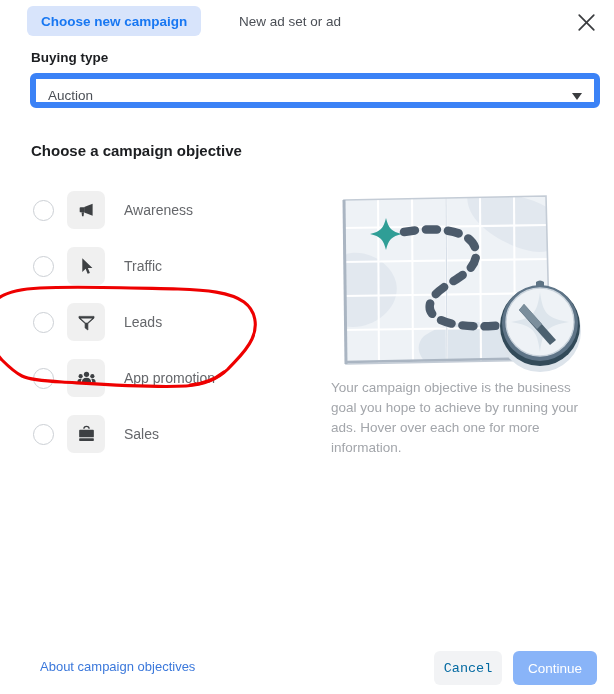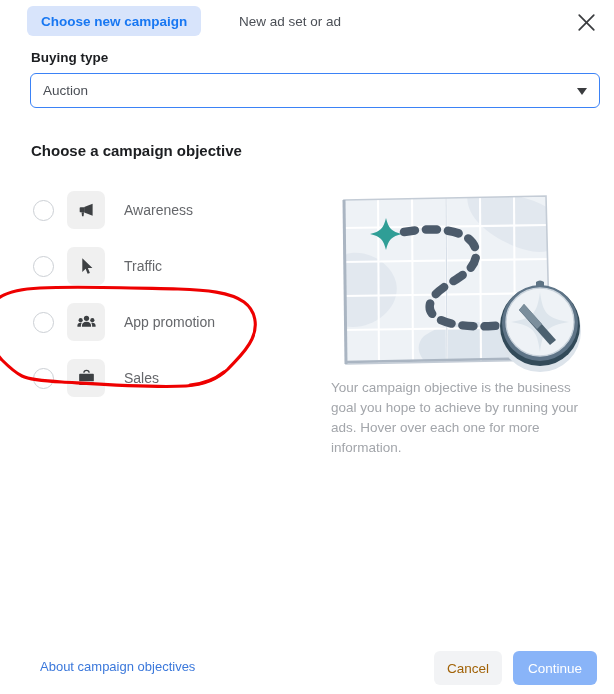--- a/index.html
+++ b/index.html
@@ -74,21 +74,21 @@
     font-weight: bold;
     color: #1c1e21;
   }
   .select-box {
     position: absolute;
     left: 30px;
     top: 73px;
     width: 570px;
     height: 35px;
     box-sizing: border-box;
-    border: 1px solid #3b82f6;
+    border: 6px solid #3b82f6;
     border-radius: 6px;
     background: #ffffff;
     cursor: pointer;
   }
   .select-value {
     position: absolute;
     left: 12px;
     top: 9px;
     font-size: 13.5px;
     color: #4b4f56;
@@ -194,21 +194,22 @@
     font-size: 13.5px;
     cursor: pointer;
     user-select: none;
     box-sizing: border-box;
   }
   .btn-cancel {
     left: 434px;
     top: 651px;
     width: 68px;
     background: #f2f3f5;
-    color: #a16207;
+    color: #0369a1;
+    font-family: Liberation Mono, monospace;
   }
   .btn-continue {
     left: 513px;
     top: 651px;
     width: 84px;
     background: #89b4f8;
     color: #ffffff;
     cursor: default;
   }
 
@@ -266,20 +267,30 @@
     <span class="radio"></span>
     <span class="icon-tile">
       <svg width="21" height="21" viewBox="0 0 24 24">
         <path d="M7.2 2.6 L7.2 18.4 L11.0 14.6 L13.3 20.4 L15.9 19.3 L13.6 13.6 L18.8 13.6 Z" fill="#3d4043"></path>
       </svg>
     </span>
     <span class="obj-label">Traffic</span>
   </div>
 
 
+  <div class="obj-row">
+    <span class="radio"></span>
+    <span class="icon-tile">
+      <svg width="21" height="21" viewBox="0 0 24 24">
+        <path d="M3.4 5.0 L20.6 5.0 L20.6 7.0 L13.6 13.2 L13.6 20.6 L10.4 18.2 L10.4 13.2 L3.4 7.0 Z" fill="#3d4043" stroke="#3d4043" stroke-width="0.8" stroke-linejoin="round"></path>
+        <path d="M5.6 7.4 L18.4 7.4 L13.0 12.2 L11.0 12.2 Z" fill="#f0f0f0"></path>
+      </svg>
+    </span>
+    <span class="obj-label">Leads</span>
+  </div>
 
   <div class="obj-row">
     <span class="radio"></span>
     <span class="icon-tile">
       <svg width="21" height="21" viewBox="0 0 24 24">
         <circle cx="12" cy="7.2" r="3.0" fill="#3d4043"></circle>
         <circle cx="5.3" cy="9.3" r="2.4" fill="#3d4043"></circle>
         <circle cx="18.7" cy="9.3" r="2.4" fill="#3d4043"></circle>
         <path d="M12 11.0 c-3.5 0 -5.2 2.0 -5.2 4.4 l0 1.4 l10.4 0 l0 -1.4 c0 -2.4 -1.7 -4.4 -5.2 -4.4 Z" fill="#3d4043"></path>
         <path d="M5.3 12.4 c-2.4 0 -3.7 1.4 -3.7 3.1 l0 1.3 l4.0 0 l0 -1.4 c0 -1.2 0.4 -2.2 1.1 -3.0 Z" fill="#3d4043"></path>

